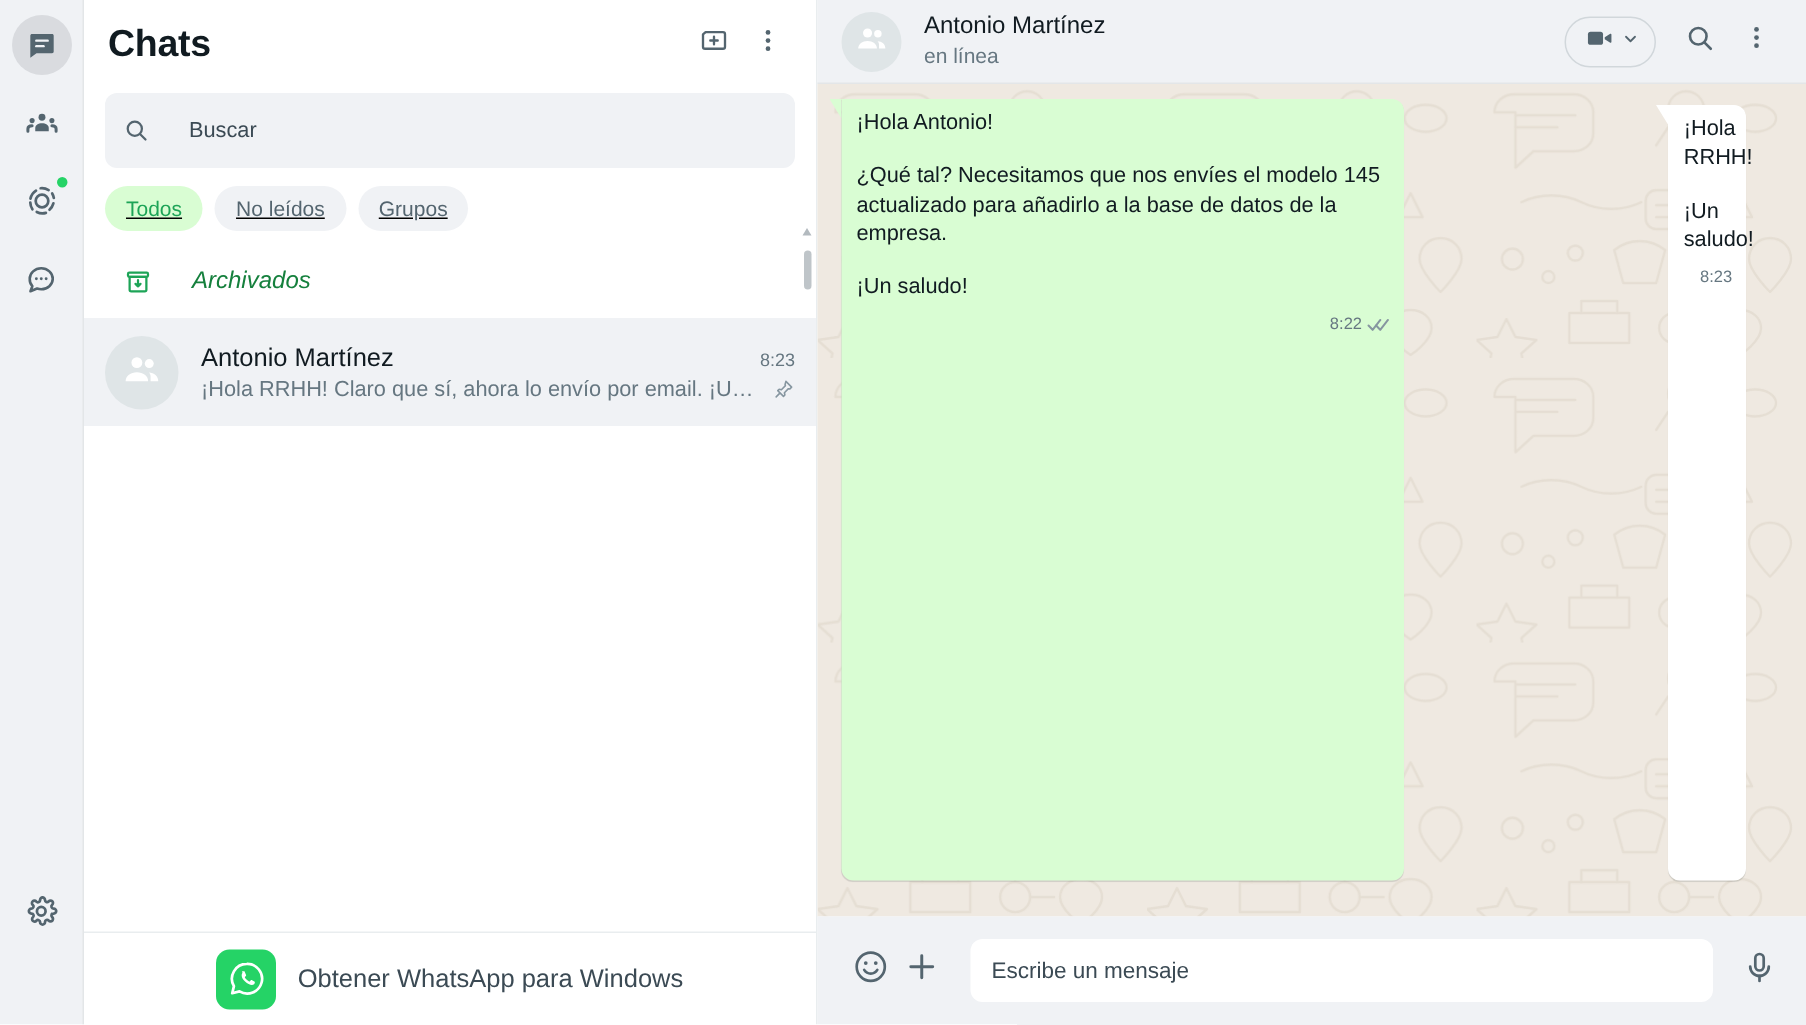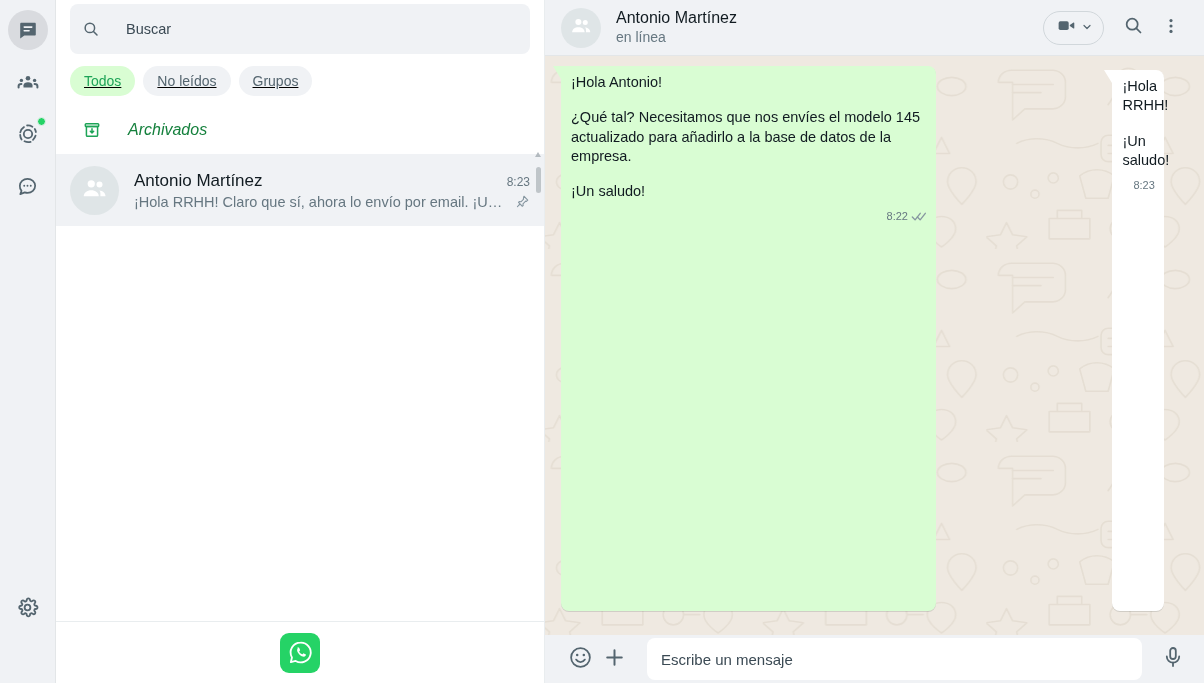--- a/index.html
+++ b/index.html
@@ -196,21 +196,21 @@
   .tail svg { display: block; }
   .meta {
     float: right; display: inline-flex; align-items: center; gap: 3px;
     font-size: 11px; color: #667781; margin-left: 14px;
     margin-top: 4px; position: relative; top: 4px;
   }
   .ticks { color: #8696a0; display: flex; }
   .first-row { margin-top: -4px; }
 
   .conv-footer {
-    height: 48px; background: #f0f2f5;
+    height: 72px; background: #f0f2f5;
     display: flex; align-items: center; padding: 0 14px 0 18px;
     z-index: 3;
   }
   .compose-icon {
     width: 34px; height: 34px; display: flex;
     align-items: center; justify-content: center;
     color: #54656f; cursor: pointer;
   }
   .compose-box {
     flex: 1; height: 42px; background: #fff; border-radius: 8px;
@@ -287,20 +287,40 @@
         <svg width="23" height="23" viewBox="0 0 24 24" fill="none" stroke="currentColor" stroke-width="1.9">
           <circle cx="12" cy="12" r="3"></circle>
           <path d="M19.2 14.4a1.4 1.4 0 0 0 .3 1.6l.1.1a1.7 1.7 0 1 1-2.4 2.4l-.1-.1a1.4 1.4 0 0 0-1.6-.3 1.4 1.4 0 0 0-.9 1.3v.2a1.7 1.7 0 1 1-3.4 0v-.1a1.4 1.4 0 0 0-.9-1.3 1.4 1.4 0 0 0-1.6.3l-.1.1a1.7 1.7 0 1 1-2.4-2.4l.1-.1a1.4 1.4 0 0 0 .3-1.6 1.4 1.4 0 0 0-1.3-.9h-.2a1.7 1.7 0 1 1 0-3.4h.1a1.4 1.4 0 0 0 1.3-.9 1.4 1.4 0 0 0-.3-1.6l-.1-.1a1.7 1.7 0 1 1 2.4-2.4l.1.1a1.4 1.4 0 0 0 1.6.3h.1a1.4 1.4 0 0 0 .9-1.3v-.2a1.7 1.7 0 1 1 3.4 0v.1a1.4 1.4 0 0 0 .9 1.3 1.4 1.4 0 0 0 1.6-.3l.1-.1a1.7 1.7 0 1 1 2.4 2.4l-.1.1a1.4 1.4 0 0 0-.3 1.6v.1a1.4 1.4 0 0 0 1.3.9h.2a1.7 1.7 0 1 1 0 3.4h-.1a1.4 1.4 0 0 0-1.3.9z"></path>
         </svg>
       </span>
     </div>
   </div>
 
   <div class="list-panel">
 
+    <div class="list-header">
+      <div class="list-title">Chats</div>
+      <div class="hdr-icon">
+        <span>
+          <svg width="22" height="22" viewBox="0 0 24 24" fill="none" stroke="currentColor" stroke-width="1.7" stroke-linejoin="round">
+            <path d="M4 7.6 5.9 5.9h12.6c.8 0 1.5.7 1.5 1.5v9.1c0 .8-.7 1.5-1.5 1.5H5.5c-.8 0-1.5-.7-1.5-1.5z"></path>
+            <path d="M12 9.3v5.4M9.3 12h5.4" stroke-linecap="round"></path>
+          </svg>
+        </span>
+      </div>
+      <div class="hdr-icon">
+        <span>
+          <svg width="20" height="20" viewBox="0 0 24 24" fill="currentColor">
+            <circle cx="12" cy="5.5" r="1.9"></circle>
+              <circle cx="12" cy="12" r="1.9"></circle>
+              <circle cx="12" cy="18.5" r="1.9"></circle>
+          </svg>
+        </span>
+      </div>
+    </div>
 
     <div class="search-wrap">
       <div class="search-box">
         <span class="search-icon">
           <svg width="18" height="18" viewBox="0 0 24 24" fill="none" stroke="currentColor" stroke-width="2" stroke-linecap="round">
             <circle cx="10.5" cy="10.5" r="6.3"></circle>
               <path d="M15.3 15.3 20 20"></path>
           </svg>
         </span>
         <input class="search-input" type="text" placeholder="Buscar" style="">
@@ -359,20 +379,21 @@
       </div>
     </div>
 
     <div class="list-footer">
       <div class="wa-badge">
         <svg width="27" height="27" viewBox="0 0 24 24" fill="none" stroke="#fff" stroke-width="1.6">
           <path d="M12 3.2A8.8 8.8 0 0 0 4.4 16.4L3.4 20.6l4.3-1.1A8.8 8.8 0 1 0 12 3.2z" stroke-linejoin="round"></path>
           <path d="M9.1 8c.2-.4.4-.4.6-.4h.6c.2 0 .4 0 .6.5l.7 1.7c.1.2 0 .4-.1.5l-.5.5c-.1.2-.2.3-.1.5.3.7 1.4 1.8 2.5 2.3.2.1.4 0 .5-.1l.5-.6c.2-.2.3-.2.5-.1l1.6.8c.2.1.3.2.3.4 0 .3-.2 1-.5 1.2-.3.3-.8.5-1.3.5-1 0-2.7-.7-4-2s-2-2.7-2-3.7c0-.5.1-1.2.6-1.6z" fill="#fff" stroke="none"></path>
         </svg>
       </div>
+      <span class="footer-text">Obtener WhatsApp para Windows</span>
     </div>
   </div>
 
   <div class="conv-panel">
 
     <div class="conv-header">
       <div class="conv-avatar">
         <span>
           <svg width="25" height="25" viewBox="0 0 24 24" fill="currentColor">
             <circle cx="9" cy="8.6" r="2.9"></circle>

